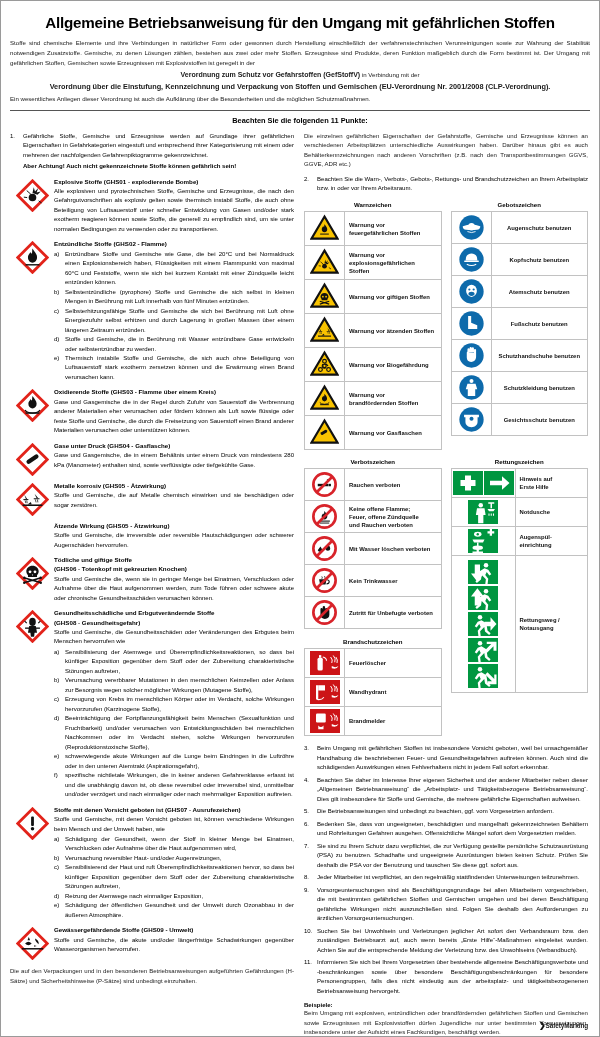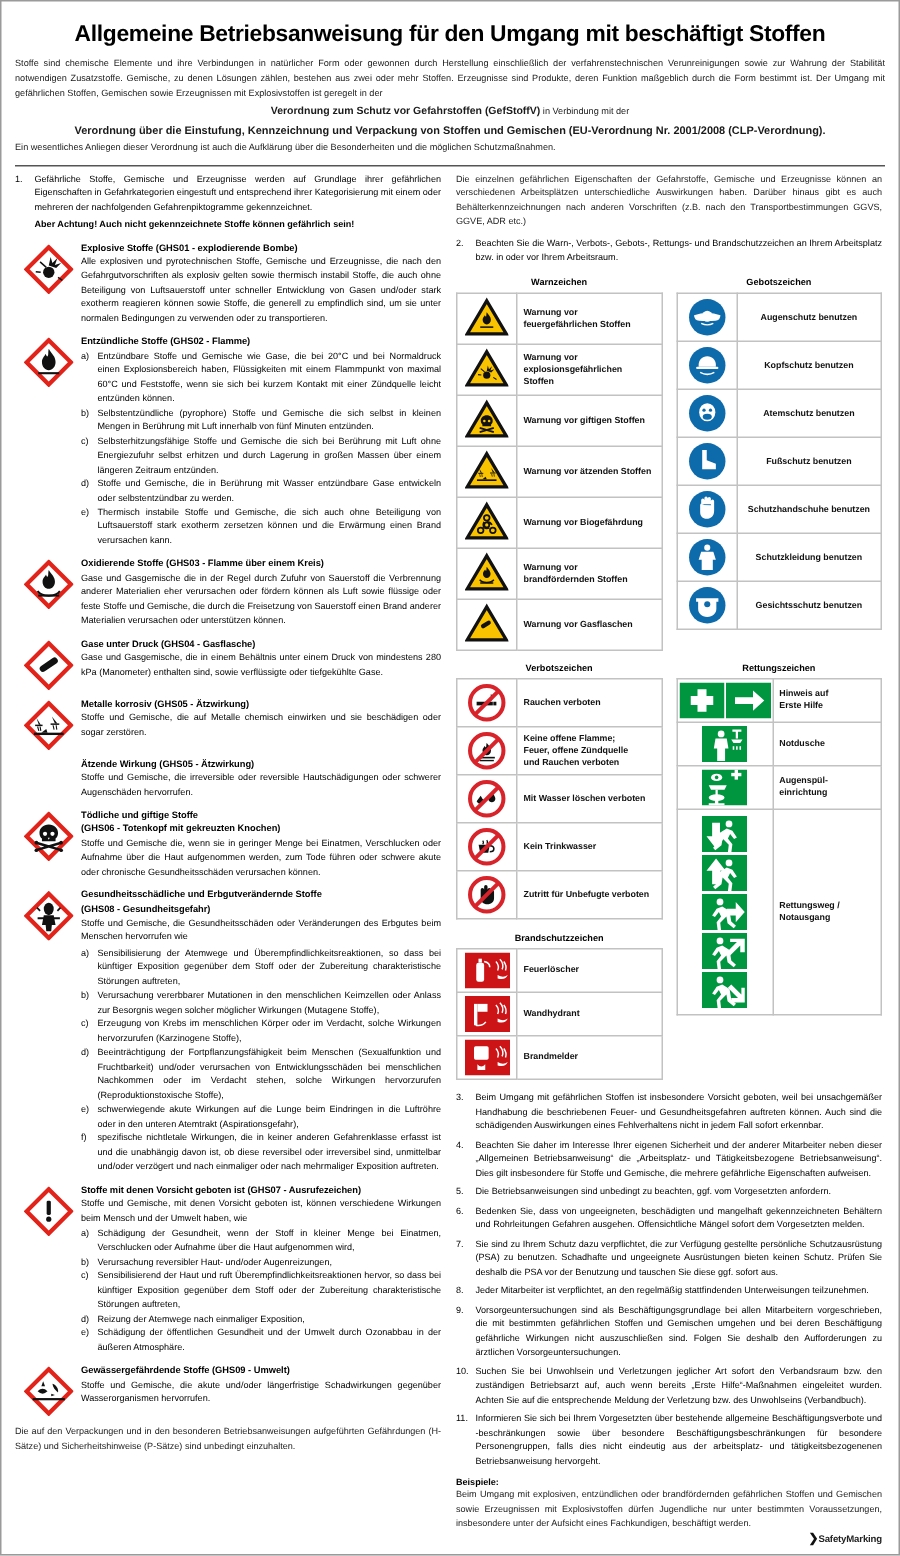--- a/index.html
+++ b/index.html
@@ -86,32 +86,33 @@
   .brand .swoosh { color:#111; font-size:8px; }
 
   .bsp { margin-top:6px; }
   .bsp .h { font-weight:bold; font-size:6.05px; }
 </style>
 </head>
 <body>
 
 <div class="poster">
 
-  <div class="title">Allgemeine Betriebsanweisung für den Umgang mit beschäftigt Stoffen</div>
+  <div class="title">Allgemeine Betriebsanweisung für den Umgang mit gefährlichen Stoffen</div>
 
   <div class="intro">
     <p>Stoffe sind chemische Elemente und ihre Verbindungen in natürlicher Form oder gewonnen durch Herstellung einschließlich der verfahrenstechnischen Verunreinigungen sowie zur Wahrung der Stabilität notwendigen Zusatzstoffe. Gemische, zu denen Lösungen zählen, bestehen aus zwei oder mehr Stoffen. Erzeugnisse sind Produkte, deren Funktion maßgeblich durch die Form bestimmt ist. Der Umgang mit gefährlichen Stoffen, Gemischen sowie Erzeugnissen mit Explosivstoffen ist geregelt in der</p>
     <div class="l1">
       <span>Verordnung zum Schutz vor Gefahrstoffen (GefStoffV)</span><span style="font-weight:normal;font-size:6.1px"> in Verbindung mit der</span>
     </div>
     <div class="l2">Verordnung über die Einstufung, Kennzeichnung und Verpackung von Stoffen und Gemischen (EU-Verordnung Nr. 2001/2008 (CLP-Verordnung).</div>
     <p style="text-align:left">Ein wesentliches Anliegen dieser Verordnung ist auch die Aufklärung über die Besonderheiten und die möglichen Schutzmaßnahmen.</p>
   </div>
 
   <hr class="rule">
+  <div class="punkte">Beachten Sie die folgenden 11 Punkte:</div>
 
   <div class="cols">
 
     <div class="col colL">
 
       <ul class="nlist">
         <li>
           <span class="num">1.</span>
           <span class="body">
             <span>Gefährliche Stoffe, Gemische und Erzeugnisse werden auf Grundlage ihrer gefährlichen Eigenschaften in Gefahrkategorien eingestuft und entsprechend ihrer Kategorisierung mit einem oder mehreren der nachfolgenden Gefahrenpiktogramme gekennzeichnet.</span>

